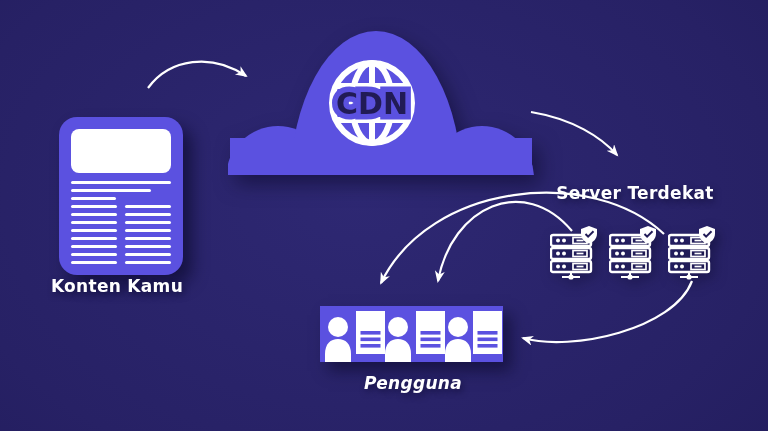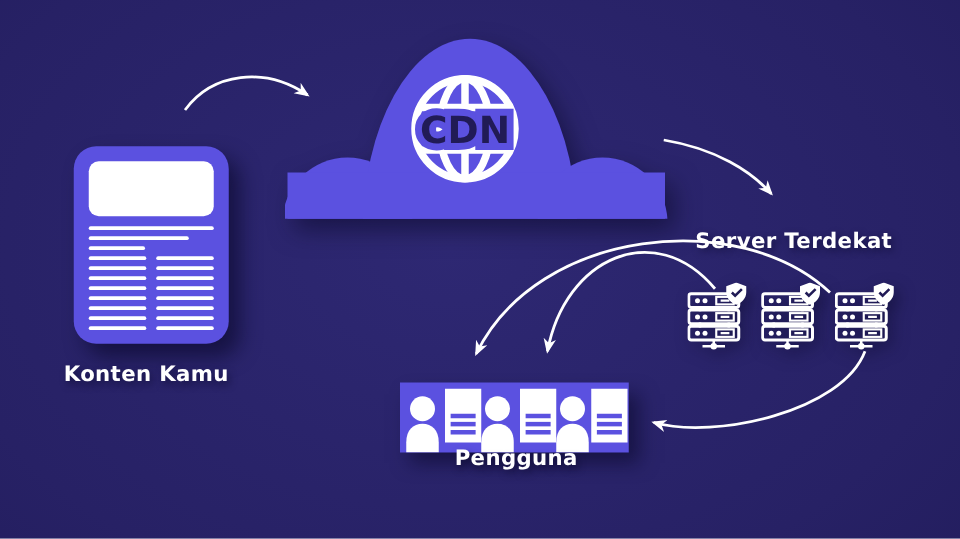--- a/index.html
+++ b/index.html
@@ -115,21 +115,21 @@
         <div class="doc-line w-full"></div>
         <div class="doc-line w-full"></div>
         <div class="doc-line w-full"></div>
         <div class="doc-line w-full"></div>
         <div class="doc-line w-full"></div>
         <div class="doc-line w-full"></div>
       </div>
     </div>
   </div>
 
-  <div class="abs diagram-label" style="left:37px; top:290px;">Konten Kamu</div>
+  <div class="abs diagram-label" style="left:37px; top:276px;">Konten Kamu</div>
 
   <svg class="abs cloud-svg" width="310" height="152" viewBox="0 0 310 152">
     <defs>
       <clipPath id="cloudclip">
           <rect x="0" y="0" width="310" height="149"></rect>
         </clipPath>
     </defs>
     <g clip-path="url(#cloudclip)" fill="var(--accent)">
       <circle cx="50" cy="152" r="52"></circle>
       <ellipse cx="148" cy="160" rx="86" ry="155"></ellipse>
@@ -295,21 +295,21 @@
       </g>
       <g transform="translate(153,0)">
         <rect x="0" y="5" width="29" height="43" fill="var(--white)"></rect>
         <rect x="4.5" y="25" width="20" height="3.6" fill="var(--accent)"></rect>
         <rect x="4.5" y="31.5" width="20" height="3.6" fill="var(--accent)"></rect>
         <rect x="4.5" y="38" width="20" height="3.6" fill="var(--accent)"></rect>
       </g>
     </svg>
   </div>
 
-  <div class="abs diagram-label" style="left:333px; top:357px;">Pengguna</div>
+  <div class="abs diagram-label" style="left:333px; top:373px;font-style:italic;">Pengguna</div>
 
   <svg class="abs arrows-svg" width="768" height="431" viewBox="0 0 768 431">
     <defs>
       <marker id="ah" markerUnits="userSpaceOnUse" markerWidth="16" markerHeight="14" refX="10" refY="5" orient="auto">
         <path d="M0,0 L12,5 L0,10 L3.5,5 z" fill="#ffffff"></path>
       </marker>
     </defs>
     <path class="arrow-path" marker-end="url(#ah)" d="M148,88 C170,58 212,53 246,76"></path>
     <path class="arrow-path" marker-end="url(#ah)" d="M531,112 C573,119 601,137 617,155"></path>
     <path class="arrow-path" marker-end="url(#ah)" d="M664,234 C592,166 430,182 381,283"></path>

